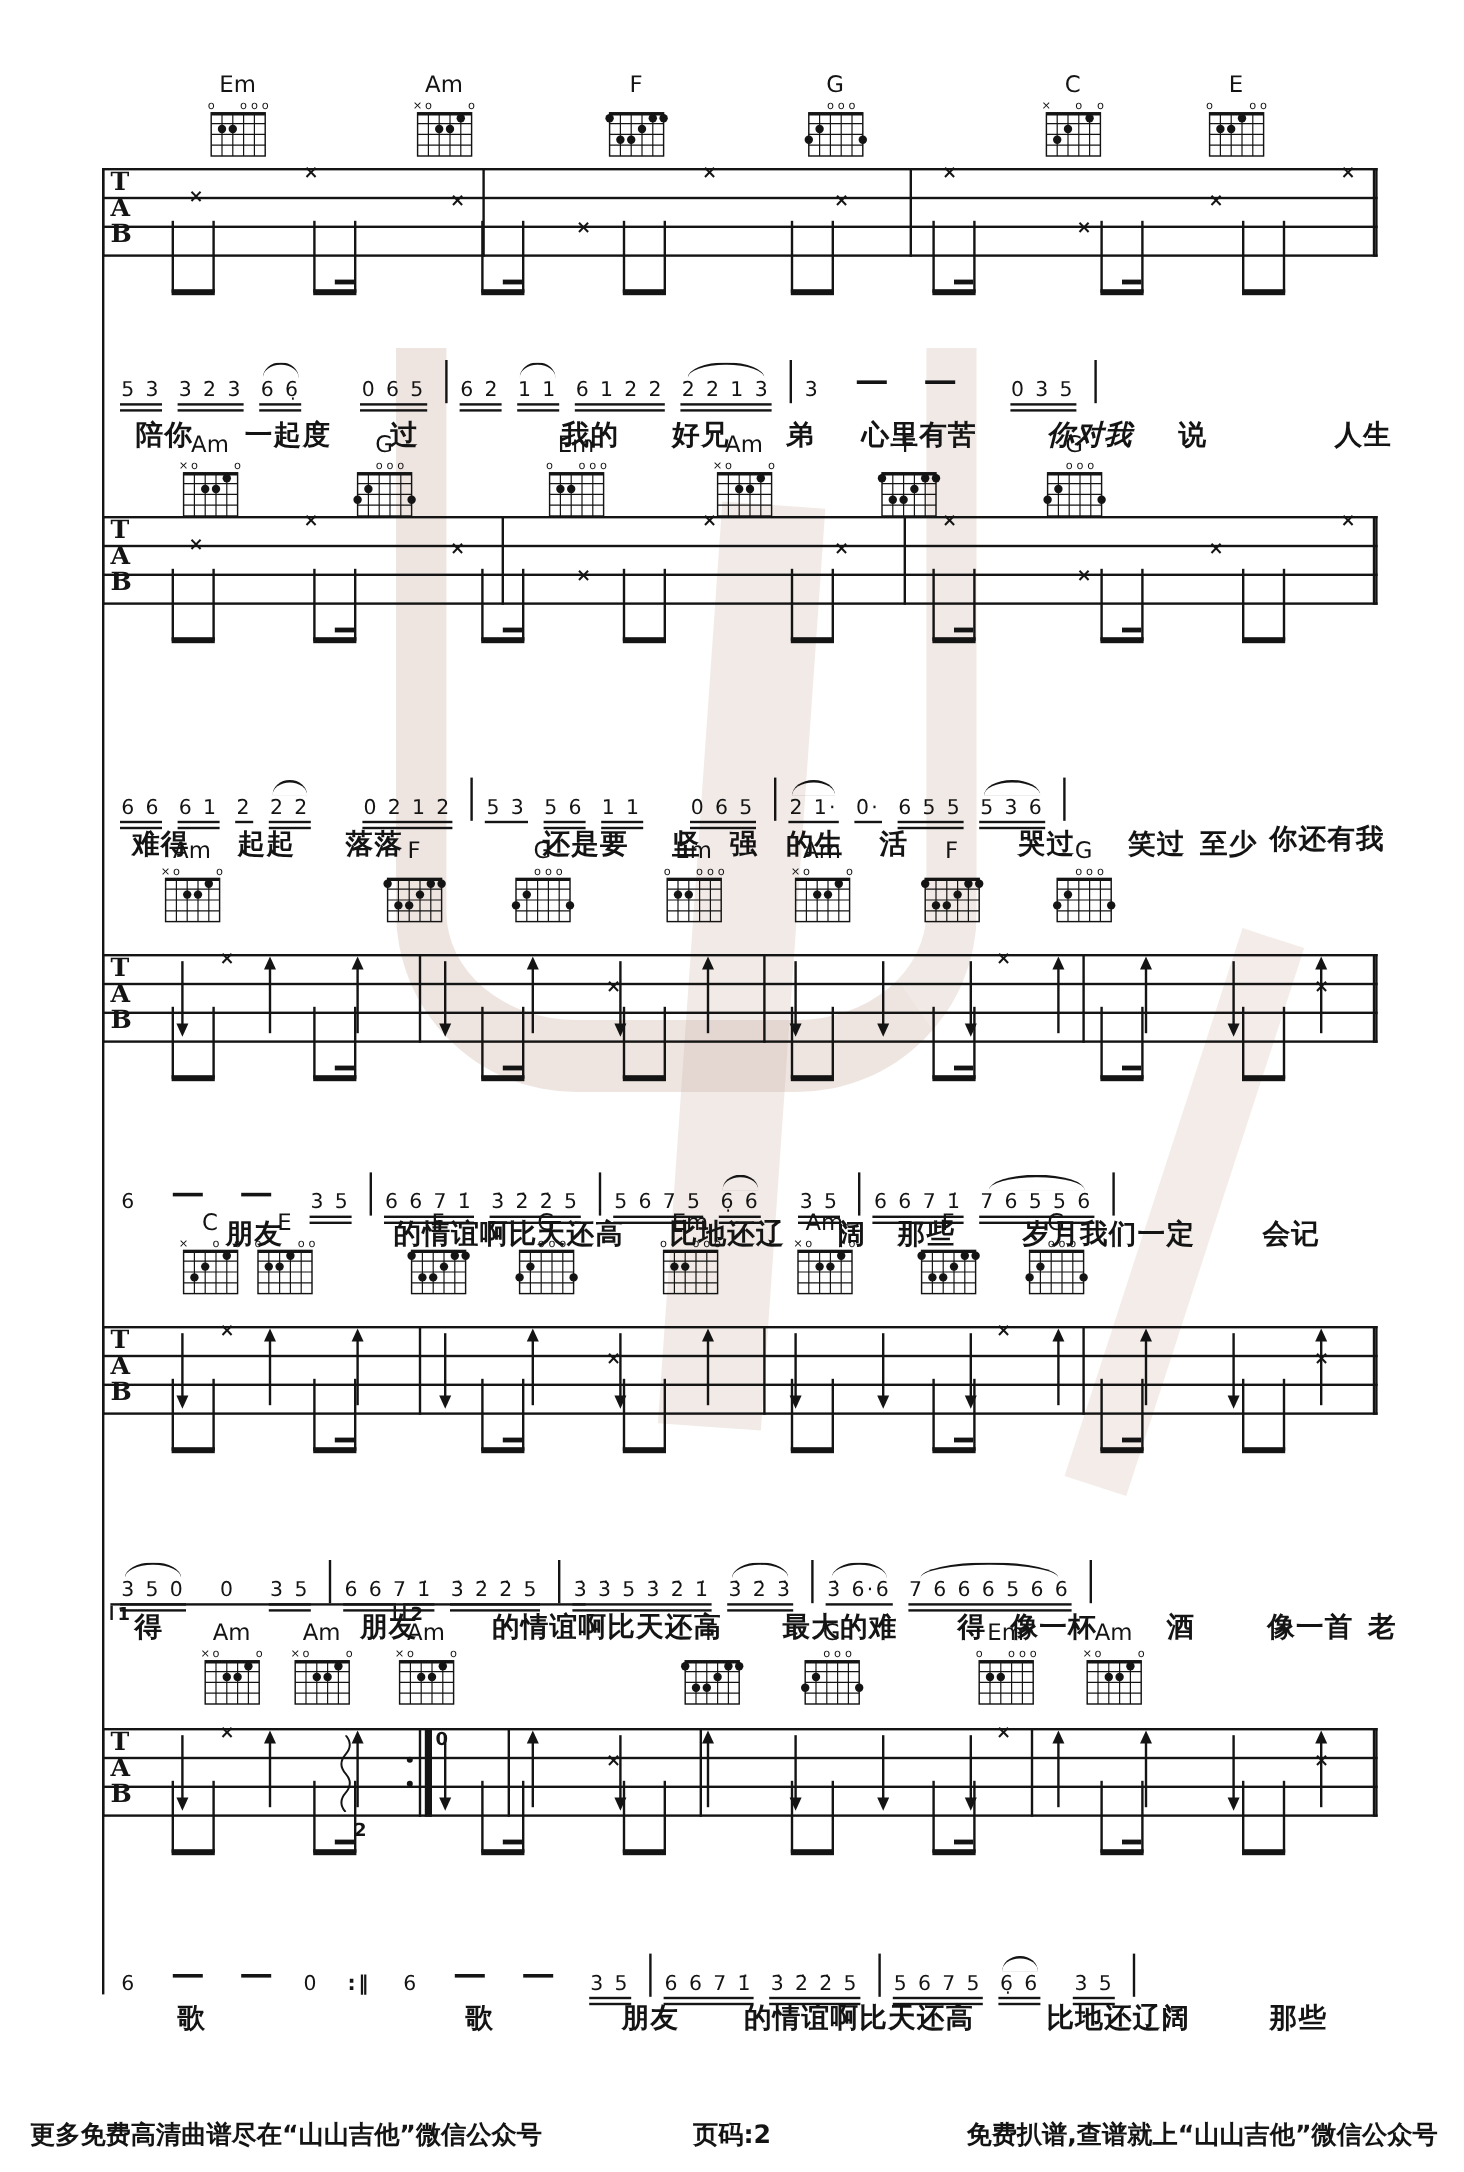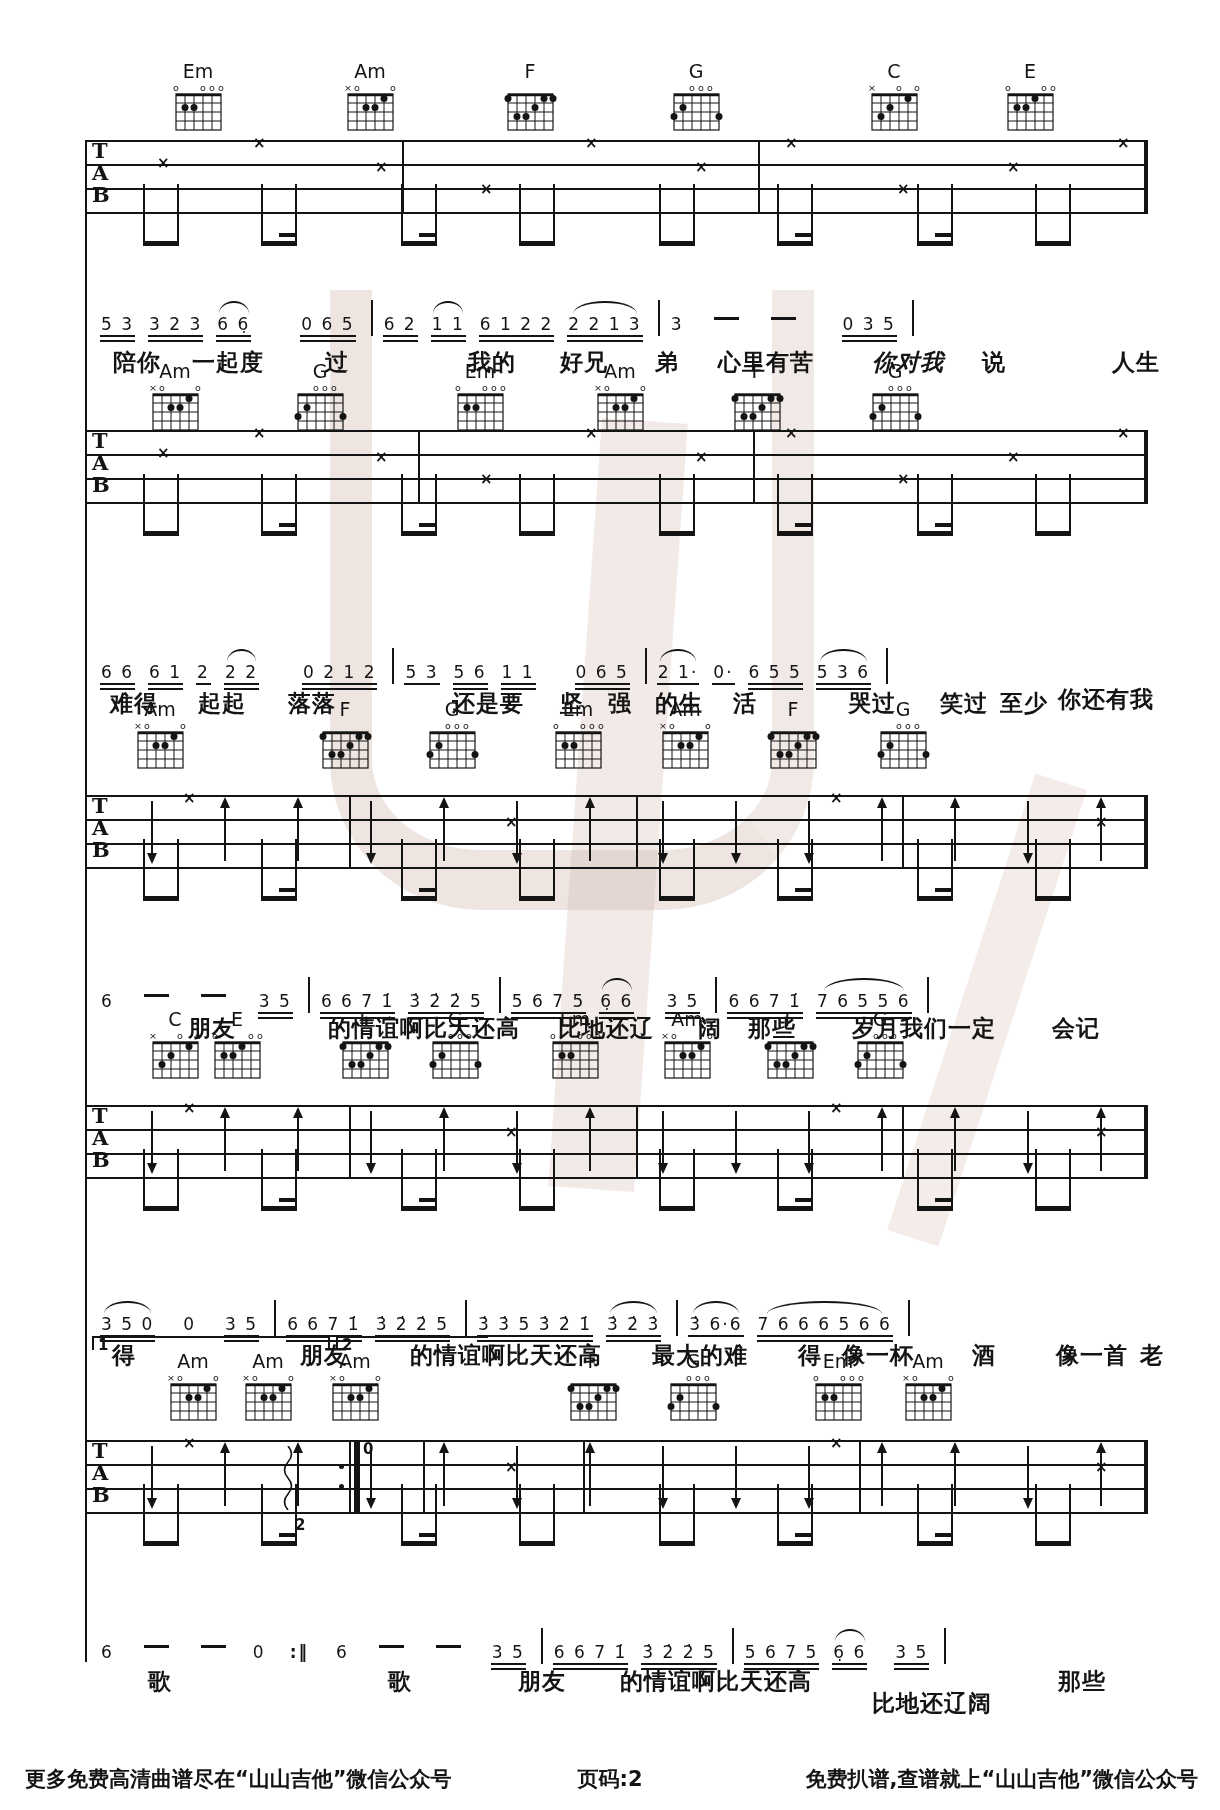--- a/index.html
+++ b/index.html
@@ -225,21 +225,21 @@
           <div class="xmark" style="left: 395px; top: 40px;">×</div>
           <div class="xmark" style="left: 500px; top: -6px;">×</div>
           <div class="xmark" style="left: 610px; top: 18px;">×</div>
           <div class="xmark" style="left: 700px; top: -6px;">×</div>
           <div class="xmark" style="left: 812px; top: 40px;">×</div>
           <div class="xmark" style="left: 922px; top: 18px;">×</div>
           <div class="xmark" style="left: 1032px; top: -6px;">×</div>
         </div>
         <div class="melody" style="top: 300px;"><div class="tok u1 u2">5 3</div><div class="tok u1 u2">3 2 3</div><div class="tok u1 u2">6 6̣<div class="arcline"></div></div><div class="tok u1 u2" style="margin-left: 36px;">0 6 5</div><div class="bartok"></div><div class="tok u1 u2">6 2</div><div class="tok u1 u2">1 1<div class="arcline"></div></div><div class="tok u1 u2">6 1 2 2</div><div class="tok u1 u2">2 2 1 3<div class="arcline"></div></div><div class="bartok"></div><div class="tok">3</div><div class="dashtok"></div><div class="dashtok"></div><div class="tok u1 u2" style="margin-left: 30px;">0 3 5</div><div class="bartok"></div></div>
         <div class="lyr" style="left: 113px; top: 347px;">陪你</div>
-        <div class="lyr" style="left: 192px; top: 347px;">一起度</div>
+        <div class="lyr" style="left: 204px; top: 347px;">一起度</div>
         <div class="lyr" style="left: 325px; top: 347px;">过</div>
         <div class="lyr" style="left: 468px; top: 347px;">我的</div>
         <div class="lyr" style="left: 560px; top: 347px;">好兄</div>
         <div class="lyr" style="left: 655px; top: 347px;">弟</div>
         <div class="lyr" style="left: 718px; top: 347px; text-align: right;">心里有苦</div>
         <div class="lyr" style="left: 872px; top: 347px; font-style: italic;">你对我</div>
         <div class="lyr" style="left: 982px; top: 347px;">说</div>
         <div class="lyr" style="left: 1112px; top: 347px;">人生</div>
       </div>
       <div>
@@ -1124,21 +1124,21 @@
               <path d="M7 0 q7 8 0 16 q-7 8 0 16 q7 8 0 16 q-7 8 0 16" fill="none" stroke="#141414" stroke-width="1.6"></path>
             </svg></div>
           <div class="stafftext" style="left: 210px; top: 76px;">2</div>
           <div class="stafftext" style="left: 278px; top: 0px;">0</div>
         </div>
         <div class="melody" style="top: 1628px;"><div class="tok">6</div><div class="dashtok"></div><div class="dashtok"></div><div class="tok" style="margin-left: 10px;">0</div><div class="reptok">:‖</div><div class="tok" style="margin-left: 16px;">6</div><div class="dashtok"></div><div class="dashtok"></div><div class="tok u1 u2" style="margin-left: 14px;">3 5</div><div class="bartok"></div><div class="tok u1 u2">6 6 7 1̇</div><div class="tok u1 u2">3̇ 2̇ 2̇ 5</div><div class="bartok"></div><div class="tok u1 u2">5 6 7 5</div><div class="tok u1 u2">6̣ 6<div class="arcline"></div></div><div class="tok u1 u2" style="margin-left: 14px;">3 5</div><div class="bartok"></div></div>
         <div class="lyr" style="left: 148px; top: 1666px;">歌</div>
         <div class="lyr" style="left: 388px; top: 1666px;">歌</div>
         <div class="lyr" style="left: 518px; top: 1666px;">朋友</div>
         <div class="lyr" style="left: 620px; top: 1666px;">的情谊啊比天还高</div>
-        <div class="lyr" style="left: 872px; top: 1666px; margin-top: 22px;">比地还辽阔</div>
+        <div class="lyr" style="left: 872px; top: 1666px;">比地还辽阔</div>
         <div class="lyr" style="left: 1058px; top: 1666px;">那些</div>
       </div>
       <div class="volta" style="left: 92px; top: 1336px; width: 238px;">
         <div class="tickL"></div>
         <div class="tickR"></div>
         <div class="vlabel">1</div>
       </div>
       <div class="volta" style="left: 336px; top: 1336px; width: 152px;">
         <div class="tickL"></div>
         <div class="vlabel">2</div>

